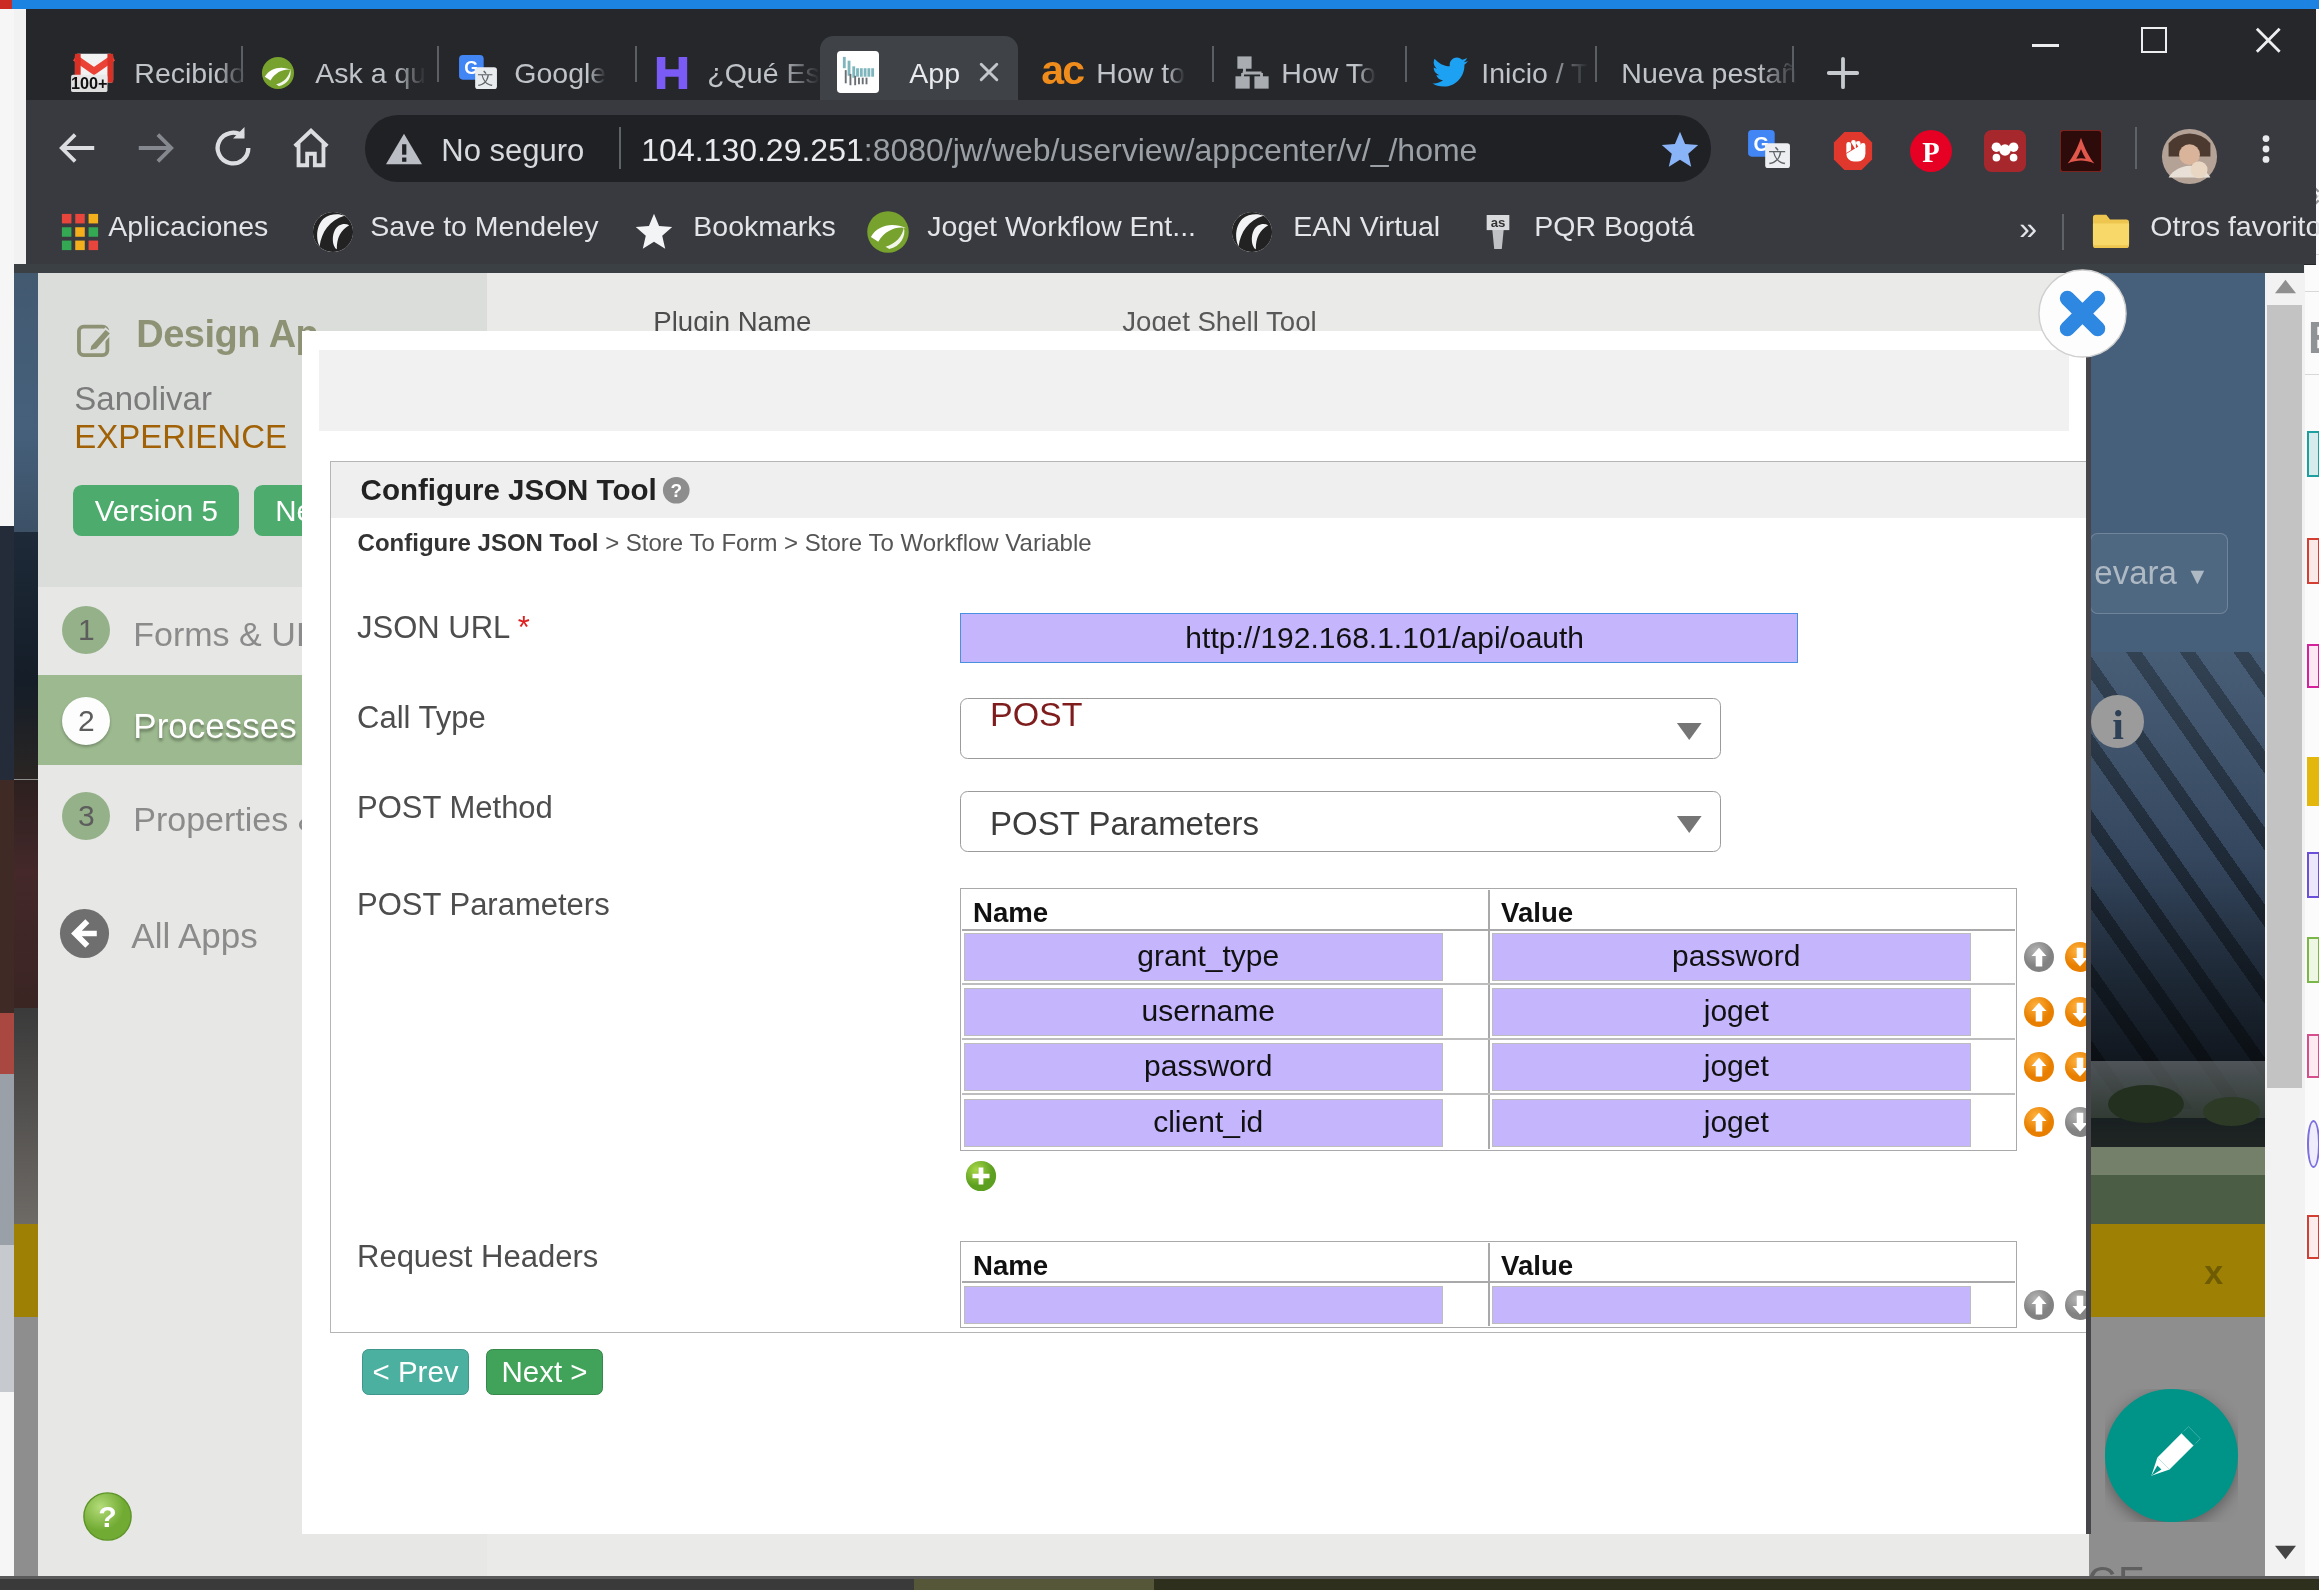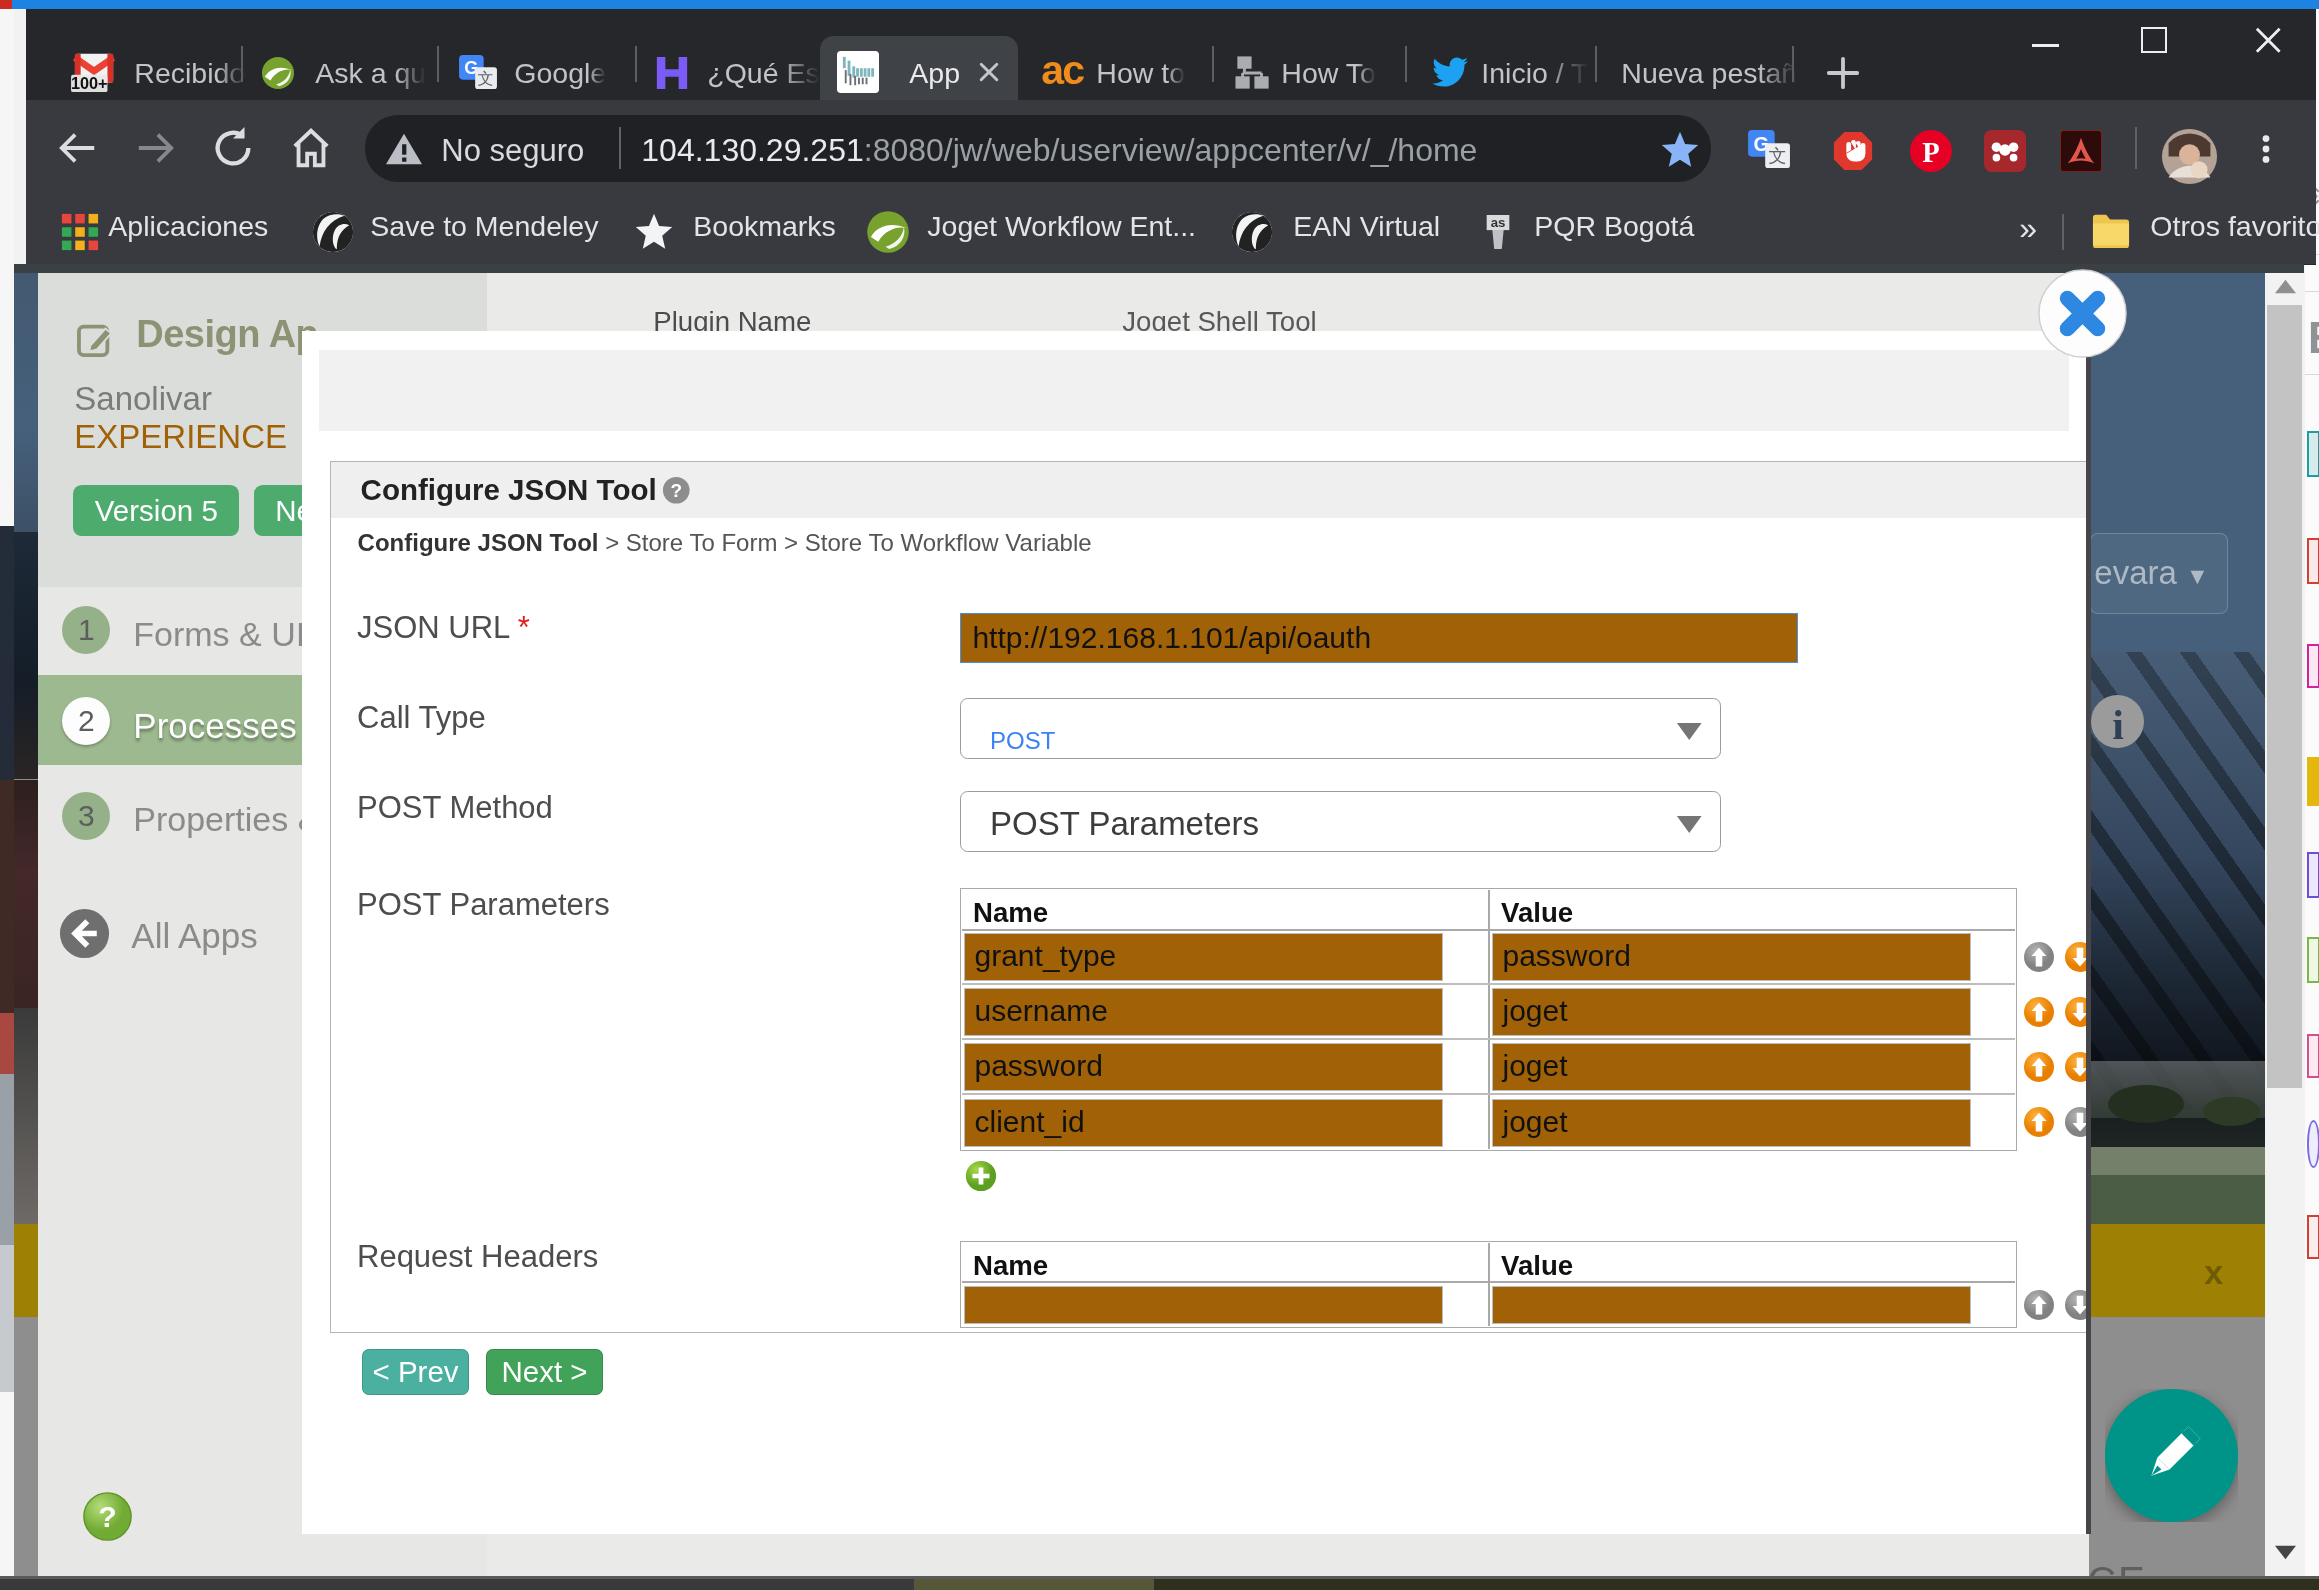--- a/index.html
+++ b/index.html
@@ -33,21 +33,21 @@
 #sidebar { position:absolute; left:24px; top:8.6px; width:449px; height:1303px; background:#e7e8e5; }
 #sidebartop { position:absolute; left:24px; top:8.6px; width:449px; height:314px; background:#dadddA; }
 
 
 #modal { position:absolute; left:302px; top:331px; width:1784px; height:1203px; background:#ffffff; overflow:hidden; }
 #modalTitle { position:absolute; left:17px; top:19px; width:1750px; height:81px; background:#f1f1f1; }
 #fieldset { position:absolute; left:27.6px; top:130px; width:1757px; height:872px; border:1.9px solid #b5b5b5; border-right:none; }
 #legendband { position:absolute; left:0; top:0; width:1757px; height:56px; background:#efefef; }
 .flabel { position:absolute; font-size:31px; color:#4d4d4d; }
 .ftable { position:absolute; border:1.9px solid #a9a9a9; background:#fff; }
-.finput { position:absolute; border:1.9px solid #bdbdbd; background:#a16207; font-size:30px; color:#111; }
+.finput { position:absolute; border:1.9px solid #bdbdbd; background:#c4b5fd; font-size:30px; color:#111;text-align:center; }
 .fselect { position:absolute; border:1.9px solid #9b9b9b; border-radius:7.6px; background:#fff; }
 
 
 #taskbar { position:absolute; left:0; top:1576px; width:2320px; height:14.3px; background:#343434; overflow:hidden; }
 </style>
 </head>
 <body>
 <div id="root">
   <svg width="0" height="0" style="position:absolute">
     <defs>
@@ -400,21 +400,21 @@
         <text x="15" y="22" font-size="20" font-weight="bold" fill="#fff" text-anchor="middle" font-family="Liberation Sans">?</text>
       </svg>
       <div class="abs" style="left:27px;top:67px;font-size:24px;color:#555"><b style="color:#333">Configure JSON Tool</b> &gt; Store To Form &gt; Store To Workflow Variable</div>
     </div>
 
     <div class="flabel" style="left:55px;top:279px">JSON URL <span style="color:#e02020">*</span></div>
     <div class="finput" style="left:658px;top:282px;width:838px;height:50px;border-color:#4a90e2;line-height:47px;padding-left:11.4px">http://192.168.1.101/api/oauth</div>
 
     <div class="flabel" style="left:55px;top:369px">Call Type</div>
     <div class="fselect" style="left:658px;top:367px;width:761px;height:61px"></div>
-    <div class="abs" style="left:688px;top:396px;font-size:24px;color:#3b82f6">POST</div>
+    <div class="abs" style="left:688px;top:364px;font-size:34px;color:#7f1d1d">POST</div>
     <svg class="abs" style="left:1373px;top:390px" width="28.5" height="21" viewBox="0 0 30 22">
         <path d="M15 20 L28 2 H2 Z" fill="#757575"></path>
       </svg>
 
     <div class="flabel" style="left:55px;top:459px">POST Method</div>
     <div class="fselect" style="left:658px;top:460px;width:761px;height:61px"></div>
     <div class="abs" style="left:688px;top:474px;font-size:33px;color:#3c3c3c">POST Parameters</div>
     <svg class="abs" style="left:1373px;top:483px" width="28.5" height="21" viewBox="0 0 30 22">
         <path d="M15 20 L28 2 H2 Z" fill="#757575"></path>
       </svg>

